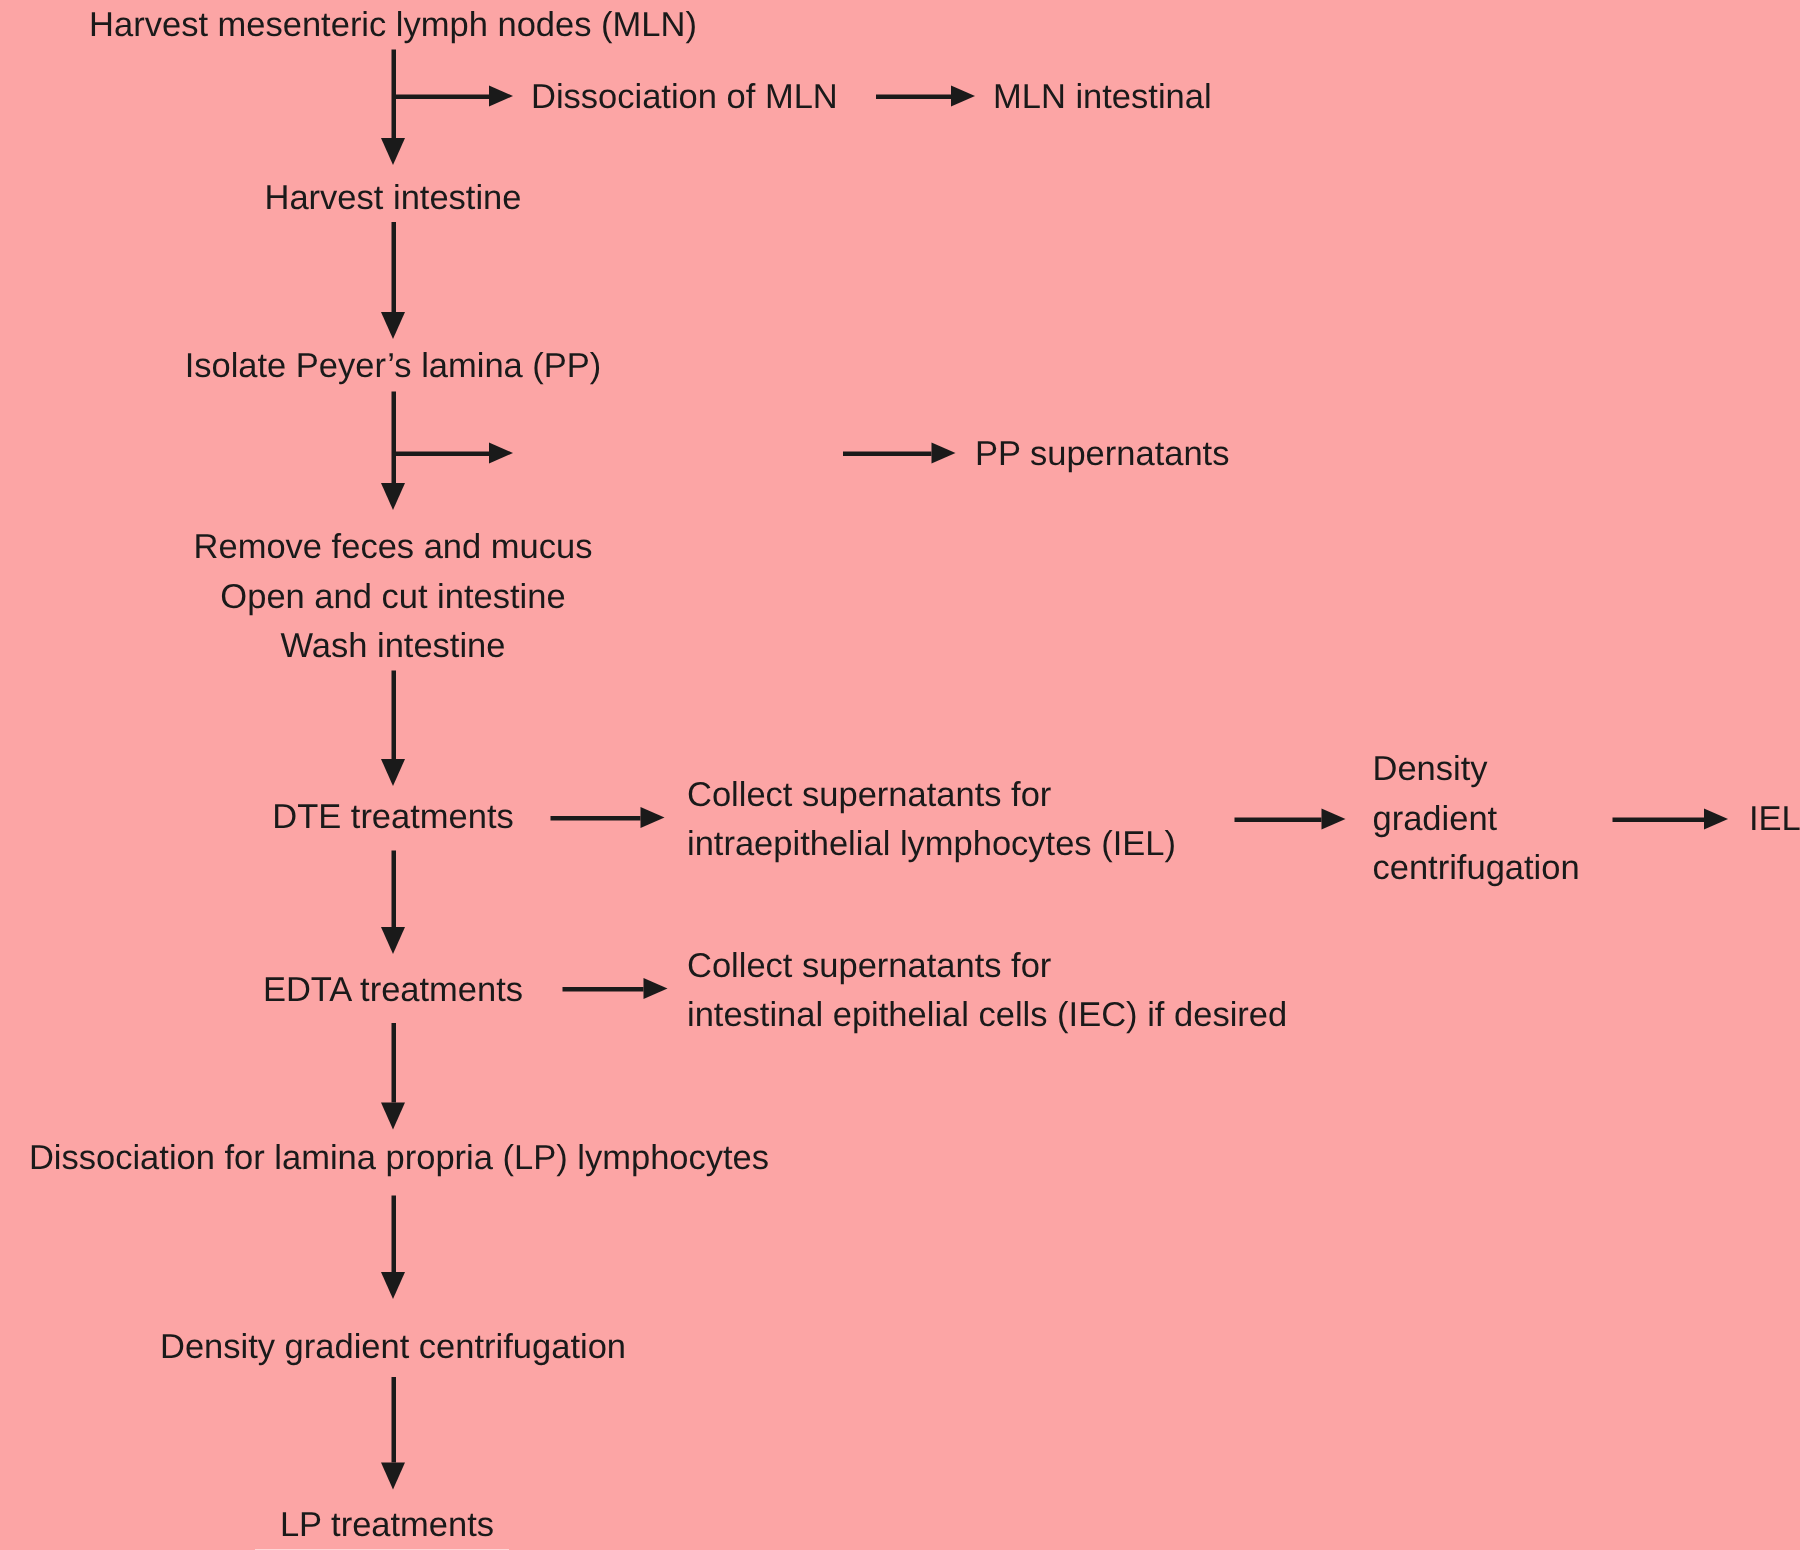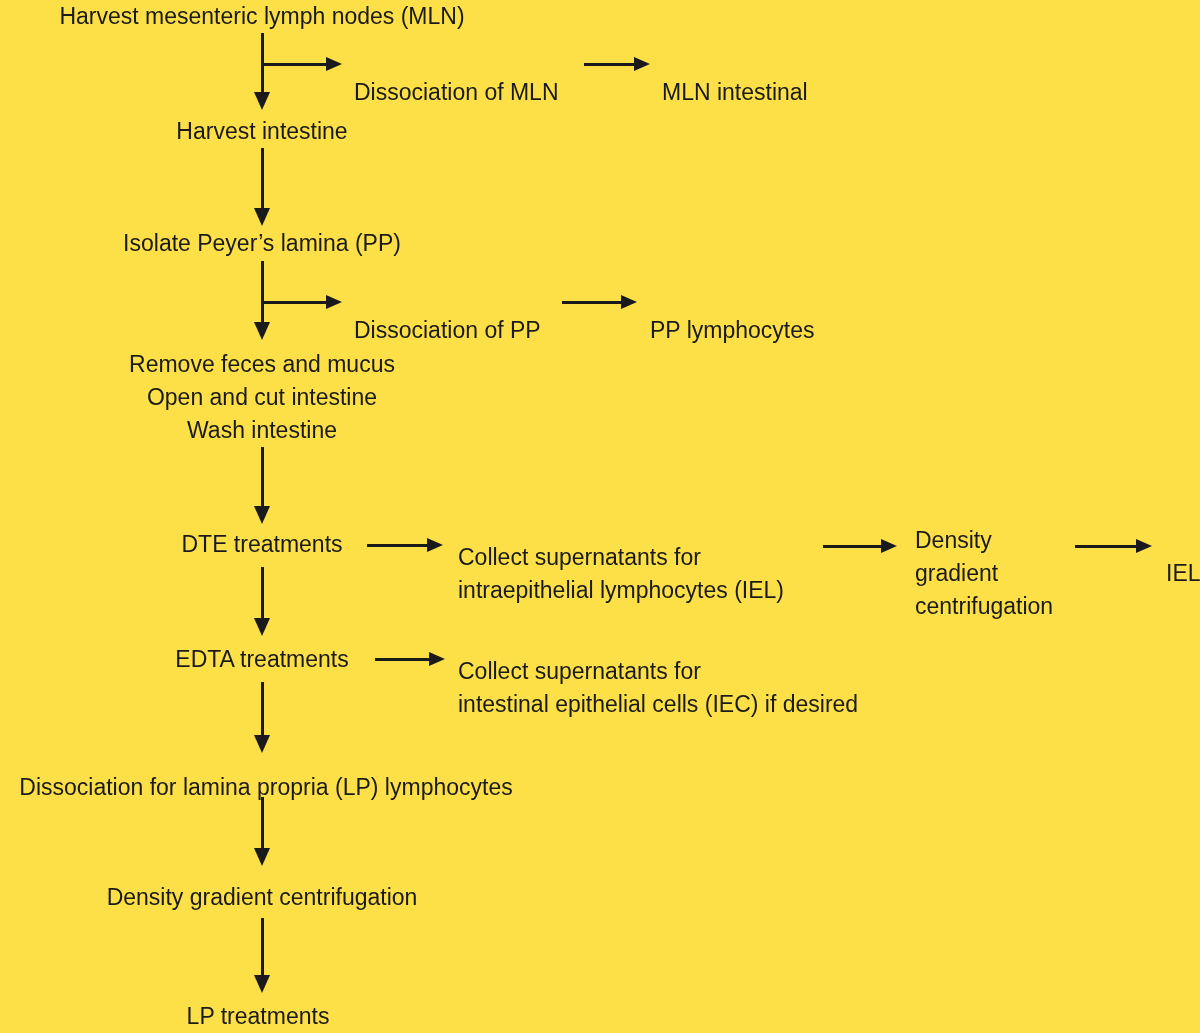--- a/index.html
+++ b/index.html
@@ -1,37 +1,36 @@
 <!DOCTYPE html>
 <html><head>
 <meta charset="utf-8">
 <style>
   html, body { margin: 0; padding: 0; background: #ffffff; }
   #canvas {
     position: relative;
     width: 1200px;
     height: 1033px;
-    background: #fde047;
+    background: #fca5a5;
     font-family: "Liberation Sans", "DejaVu Sans", sans-serif;
     font-size: 23px;
     line-height: 33px;
     color: #1a1a1a;
     overflow: hidden;
   }
   .node {
     position: absolute;
     white-space: pre-line;
   }
   .center {
     transform: translateX(-50%);
     text-align: center;
   }
   .left {
     text-align: left;
-    margin-top: 28px;
   }
   
   .varrow {
     position: absolute;
     width: 0;
     border-left: 3px solid #1a1a1a;
   }
   .varrow::after {
     content: "";
     position: absolute;
@@ -71,31 +70,30 @@
   <div class="node center" style="left:262px; top:227px;">Isolate Peyer’s lamina (PP)</div>
 
   <div class="node center" style="left:262px; top:348px;">Remove feces and mucus
 Open and cut intestine
 Wash intestine</div>
 
   <div class="node center" style="left:262px; top:528px;">DTE treatments</div>
 
   <div class="node center" style="left:262px; top:643px;">EDTA treatments</div>
 
-  <div class="node center" style="left:266px; top:771px;text-align:right;">Dissociation for lamina propria (LP) lymphocytes</div>
+  <div class="node center" style="left:266px; top:755px;text-align:right;">Dissociation for lamina propria (LP) lymphocytes</div>
 
   <div class="node center" style="left:262px; top:881px;">Density gradient centrifugation</div>
 
   <div class="node center" style="left:258px; top:1000px;">LP treatments</div>
 
   <div class="node left" style="left:354px; top:48px;">Dissociation of MLN</div>
   <div class="node left" style="left:662px; top:48px;">MLN intestinal</div>
 
-  <div class="node left" style="left:354px; top:286px;">Dissociation of PP</div>
-  <div class="node left" style="left:650px; top:286px;">PP lymphocytes</div>
+  <div class="node left" style="left:650px; top:286px;">PP supernatants</div>
 
   <div class="node left" style="left:458px; top:513px;">Collect supernatants for
 intraepithelial lymphocytes (IEL)</div>
   <div class="node left" style="left:915px; top:496px;">Density
 gradient
 centrifugation</div>
   <div class="node left" style="left:1166px; top:529px;">IEL</div>
 
   <div class="node left" style="left:458px; top:627px;">Collect supernatants for
 intestinal epithelial cells (IEC) if desired</div>

